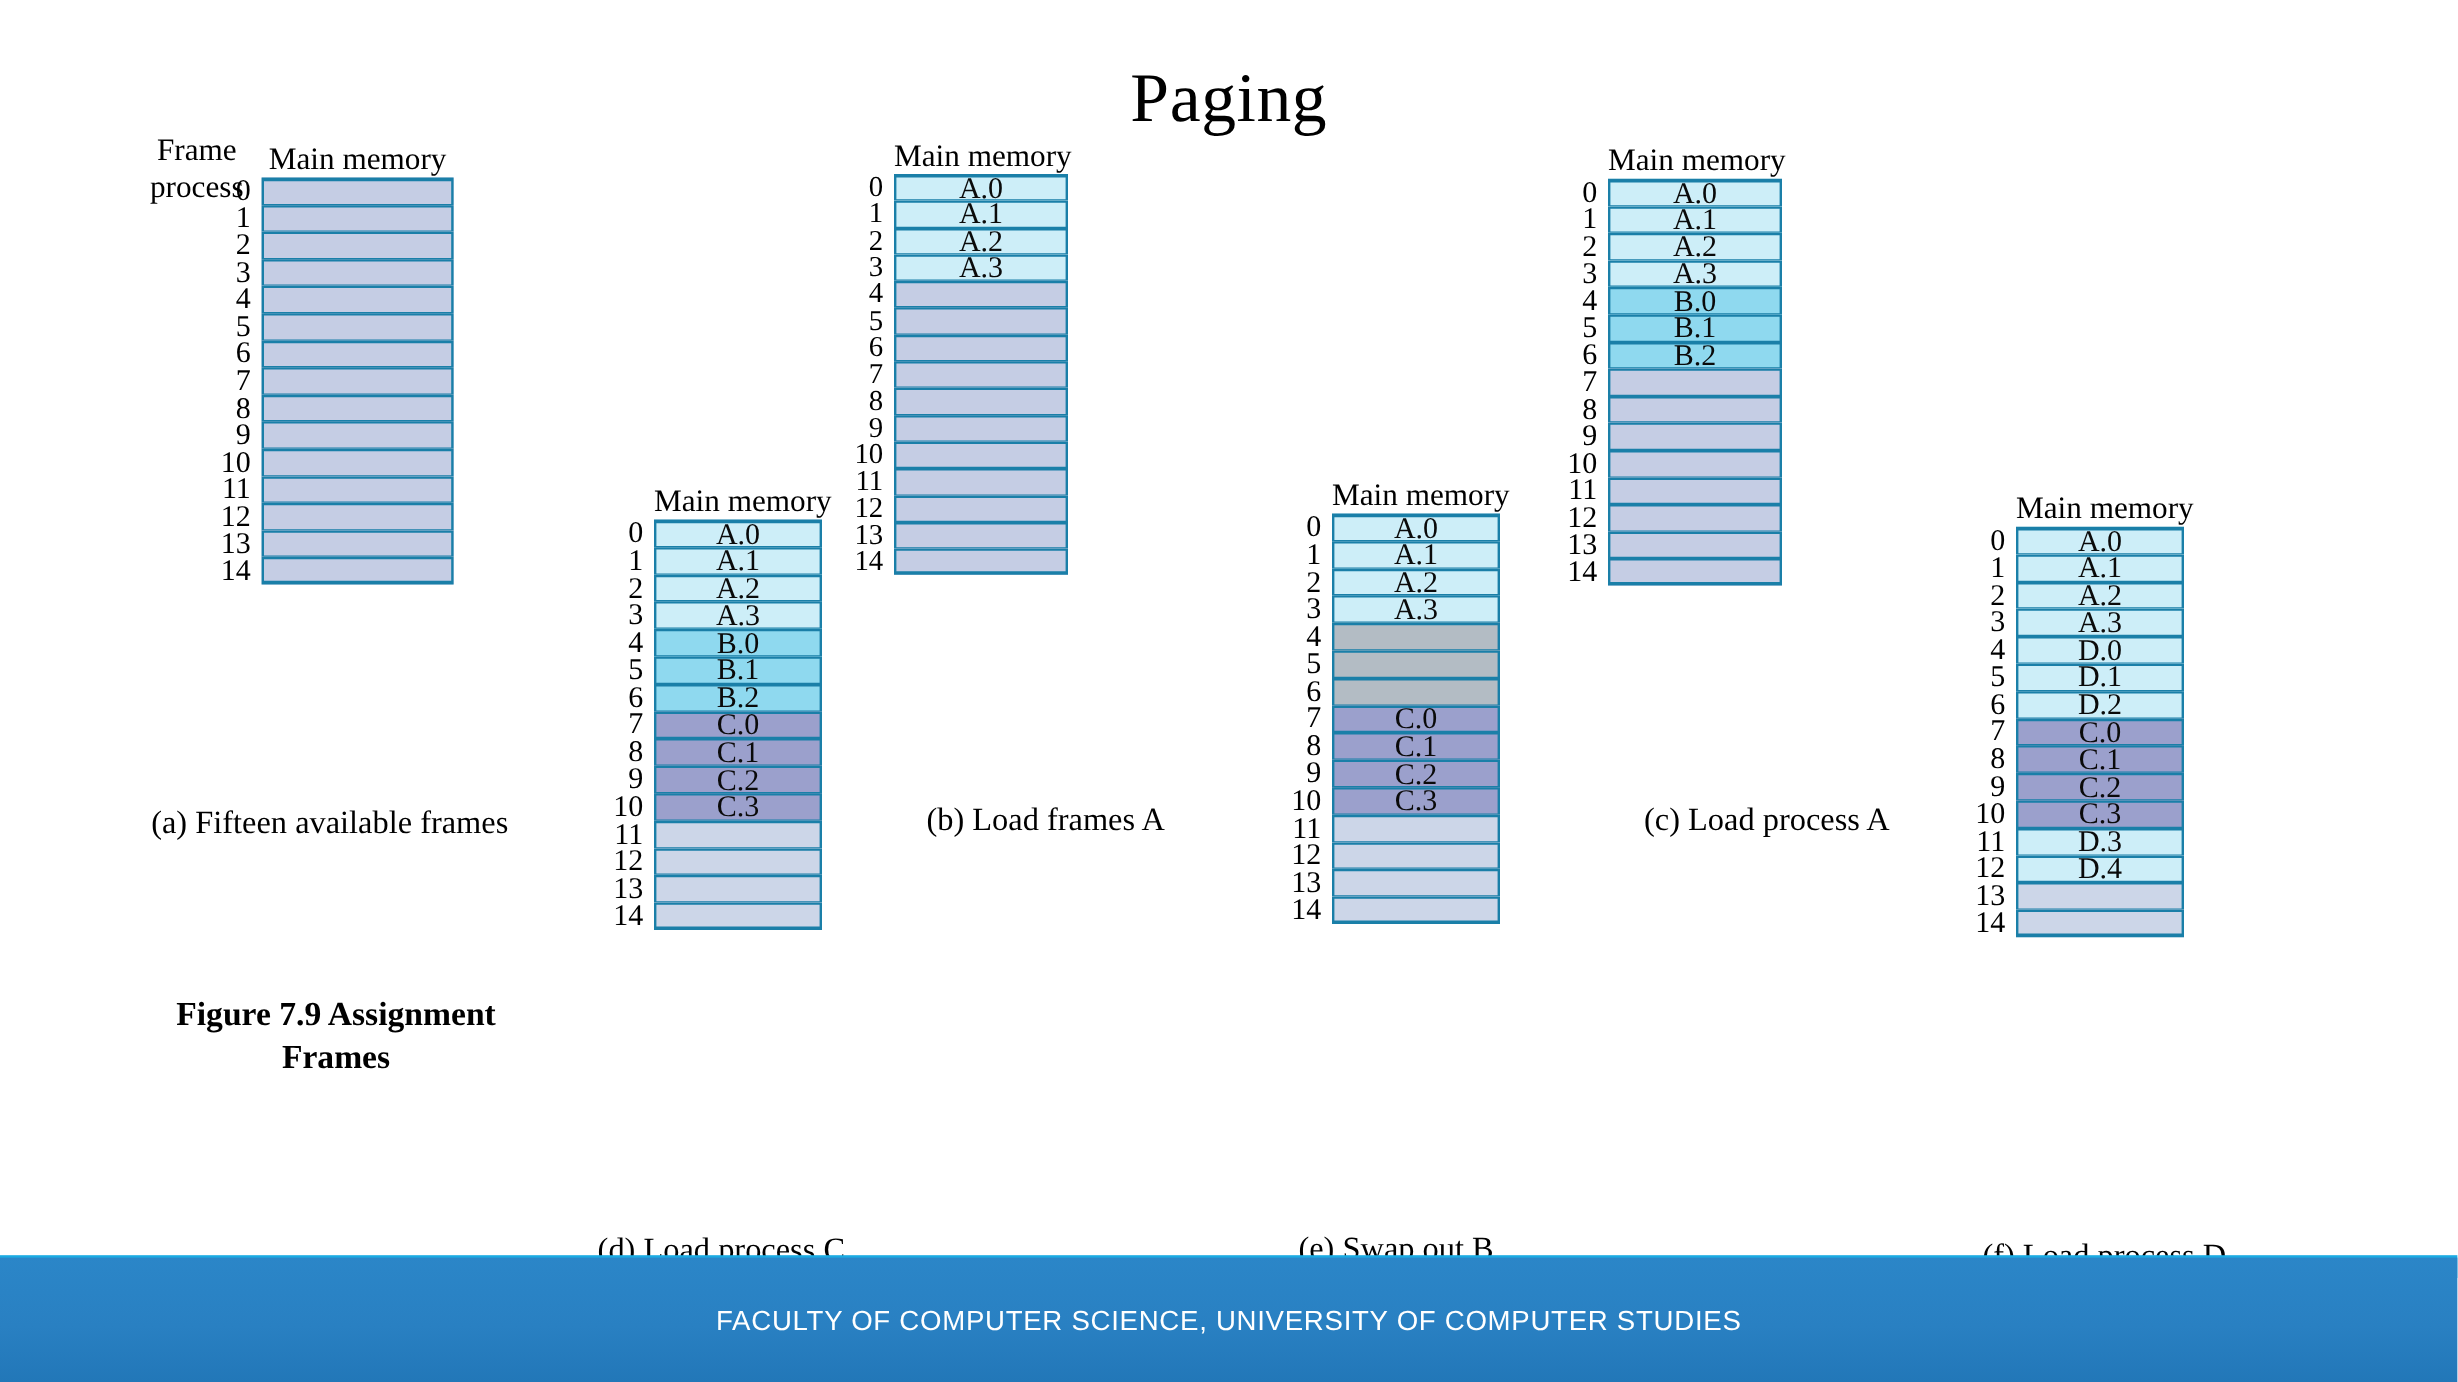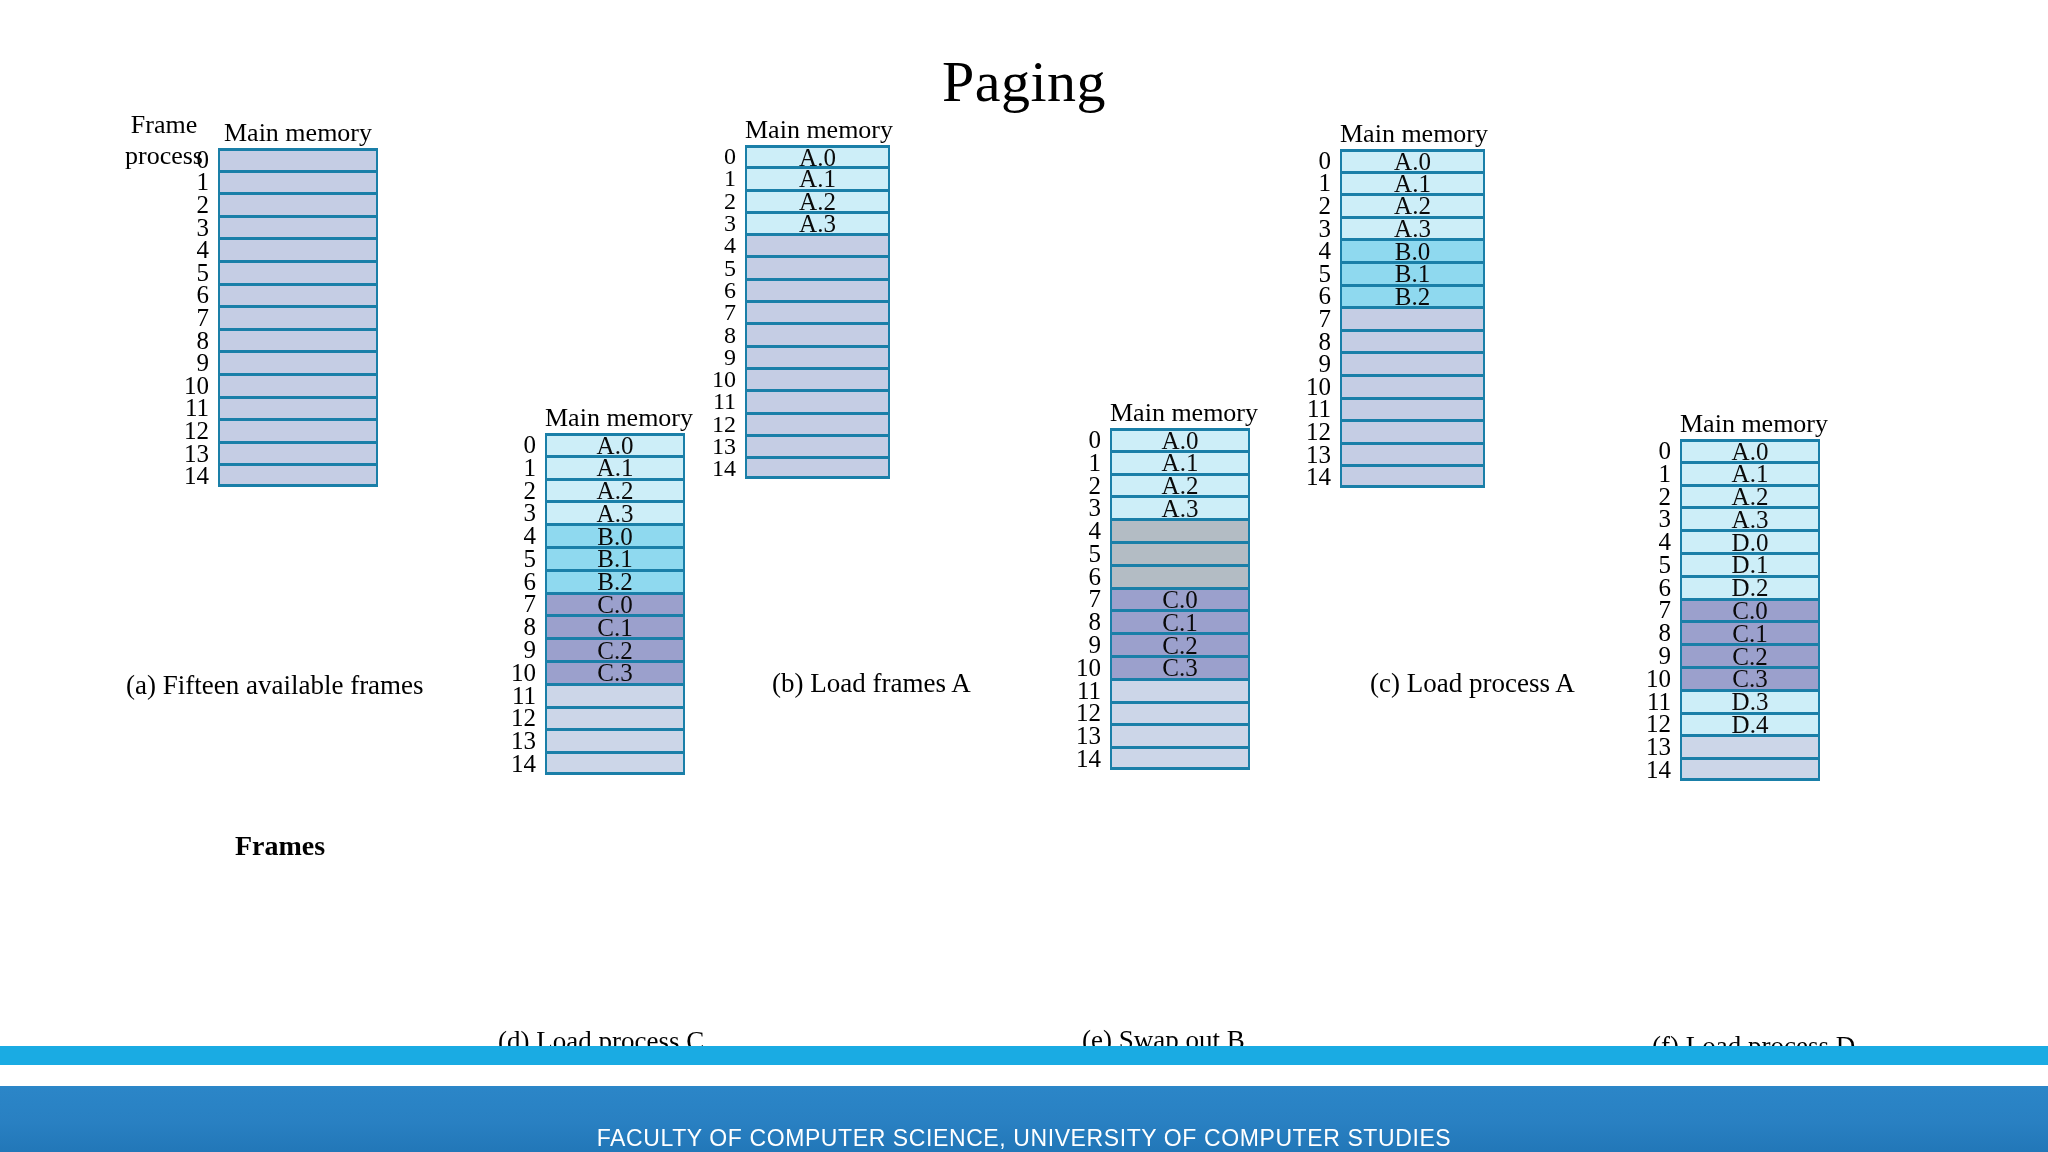--- a/index.html
+++ b/index.html
@@ -124,44 +124,45 @@
   
   #footer-accent {
     position: absolute;
     left: 0; bottom: 87px;
     width: 2048px; height: 19px;
     background: #1aabe3;
   }
   #footer-bar {
     position: absolute;
     left: 0; bottom: 0;
-    width: 2048px; height: 66px;
+    width: 2048px; height: 104px;
     background: linear-gradient(180deg, #2b86c8 0%, #2980c2 55%, #2277b8 100%);
     display: flex;
-    align-items: flex-end;
+    align-items: center;
     justify-content: center;
   }
   #footer-text {
     color: #ffffff;
     font-size: 23px;
     letter-spacing: 0.6px;
     font-family: "Liberation Sans", "DejaVu Sans", sans-serif;
   }
 </style>
 </head>
 <body>
 
 <div id="slide-title">Paging</div>
 
 <div id="frame-number-label">
   <div>Frame</div>
   <div>process</div>
 </div>
 
 <div id="figure-caption">
+  <div>Figure 7.9 Assignment</div>
   <div>Frames</div>
 </div>
 
 <div id="blocks-layer">
     <div class="mem-group" style="left: 162px; top: 118px; width: 216px;">
       <div class="mem-heading" style="left: 56px; width: 160px;">Main memory</div>
       <div class="mem-table">
         <div class="mem-row" style="height: 22.6px;">
           <div class="frame-num" style="width: 56px; font-size: 25px;">0</div>
           <div class="cell fill-empty" style="width: 160px; height: 22.6px;"></div>

